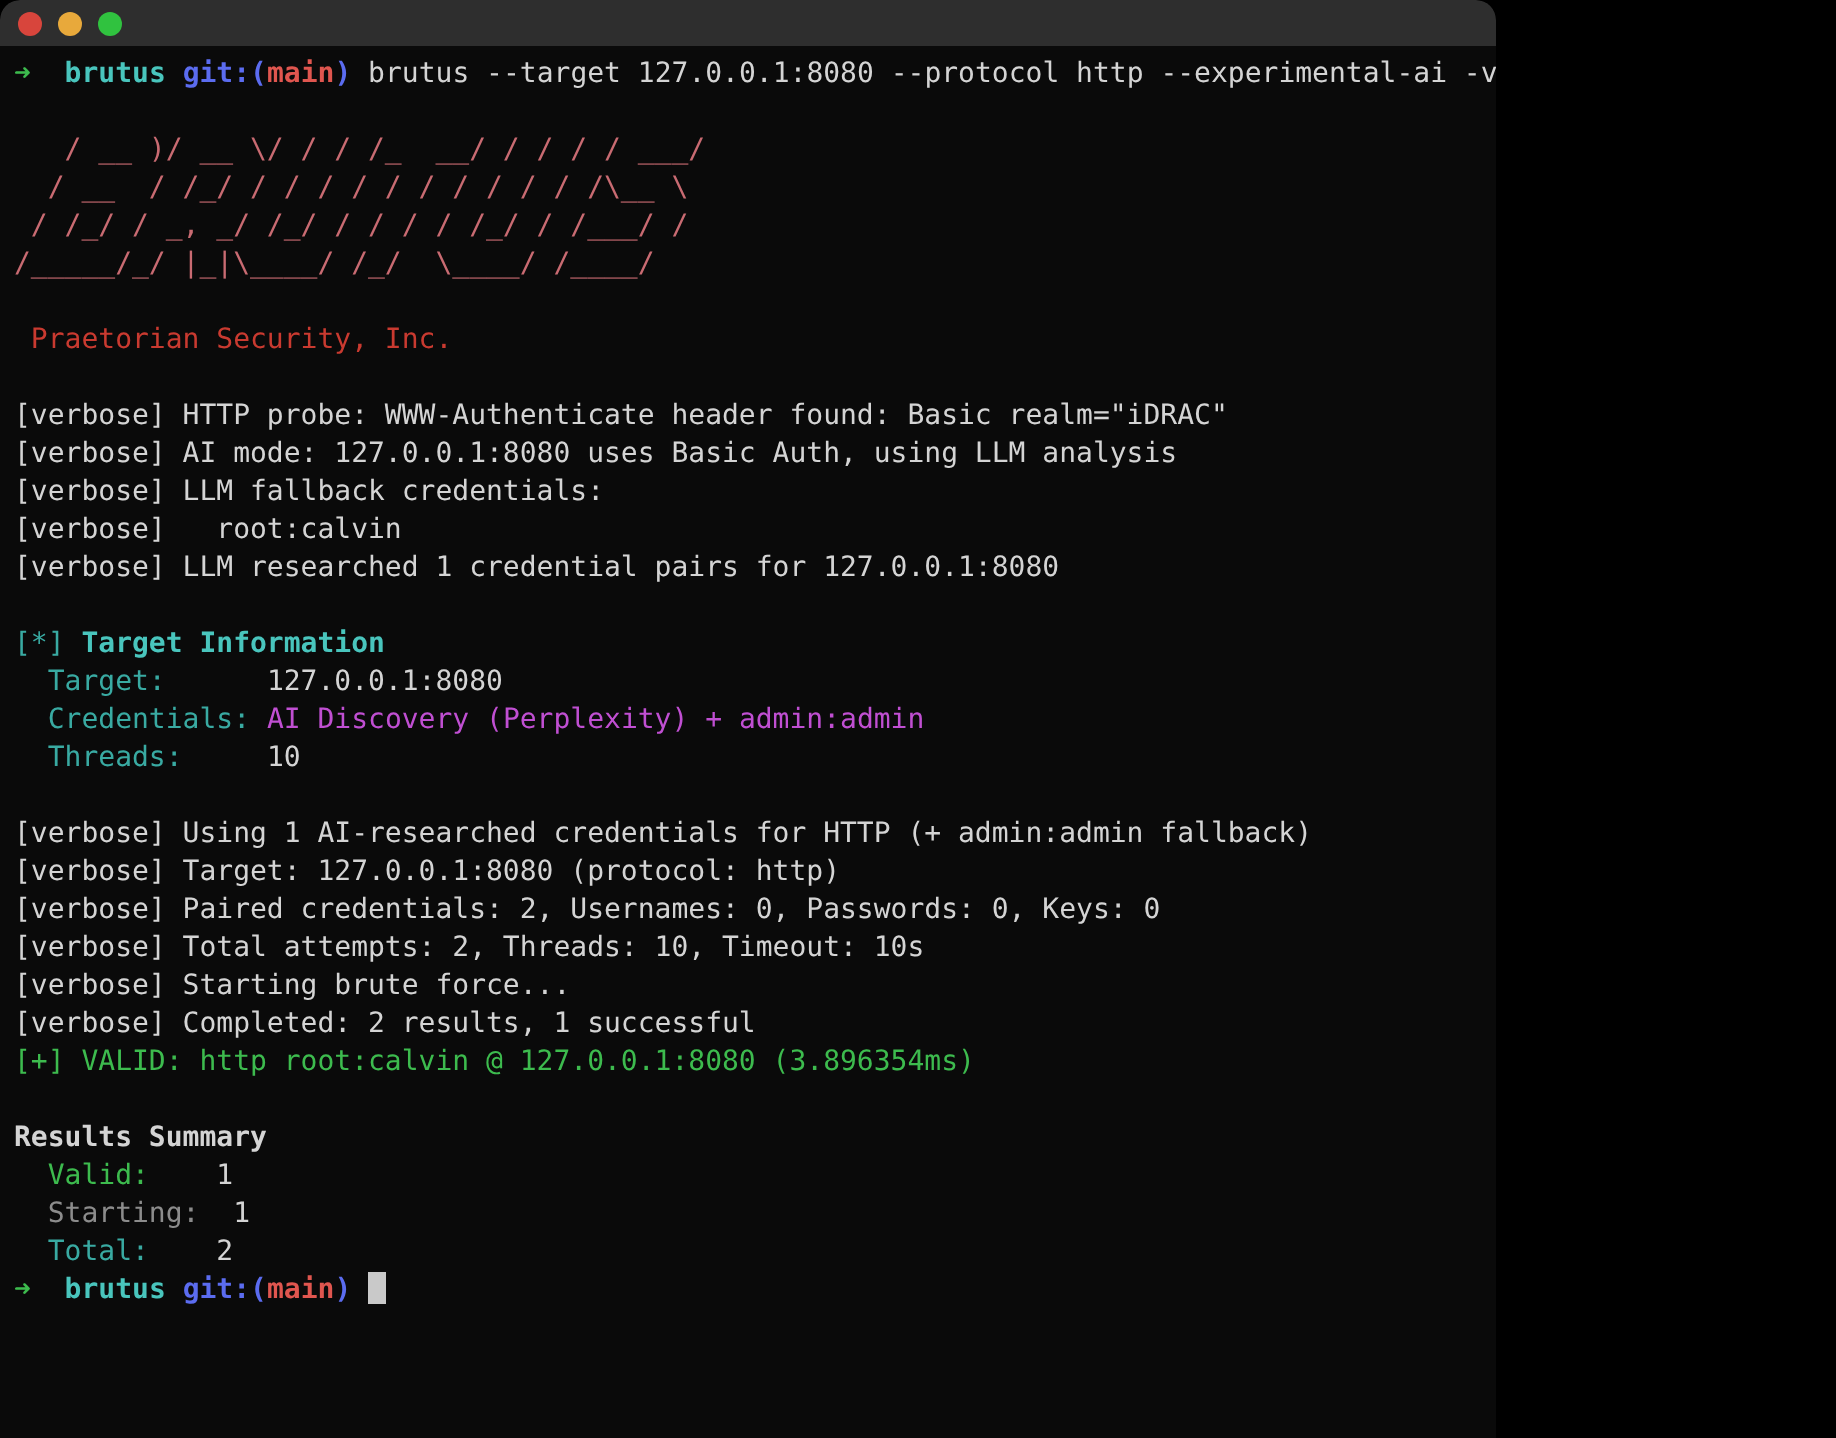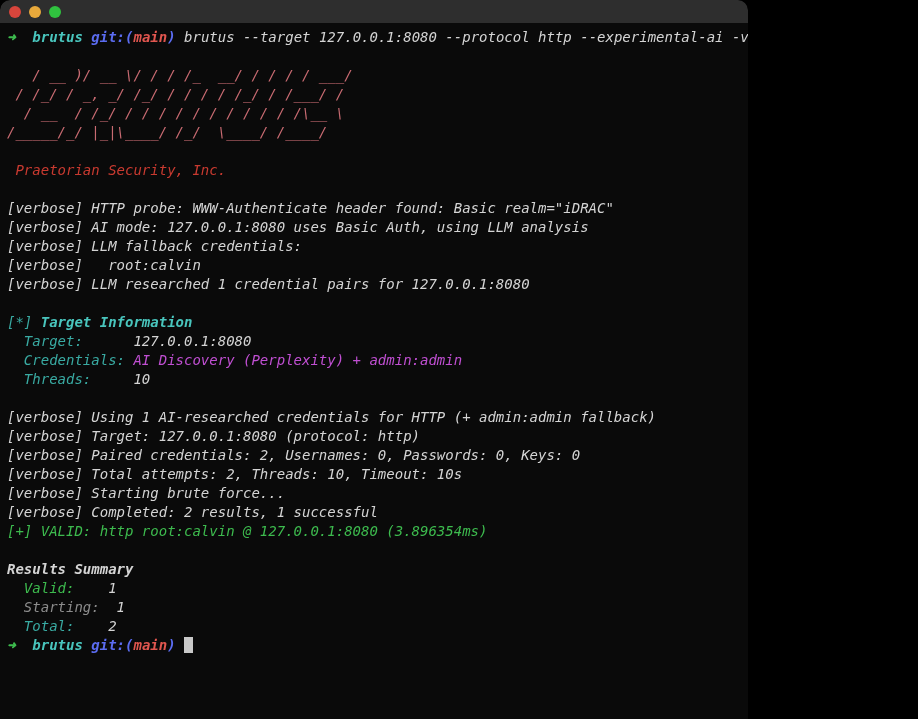--- a/index.html
+++ b/index.html
@@ -9,21 +9,20 @@
     width: 918px;
     height: 719px;
     overflow: hidden;
   }
   .window {
     width: 748px;
     height: 719px;
     background: var(--bg, #0a0a0a);
     border-radius: 10px 10px 0 0;
     overflow: hidden;
-    font-style: italic;
   }
   .titlebar {
     height: 23px;
     background: var(--titlebar_bg, #2e2e2e);
     display: flex;
     align-items: center;
     padding-left: 9px;
     gap: 8px;
     border-radius: 10px 10px 0 0;
   }
@@ -61,22 +60,22 @@
 <div class="window">
   <div class="titlebar">
     <span class="dot close"></span>
     <span class="dot min"></span>
     <span class="dot max"></span>
   </div>
   <div class="terminal">
       <div class="line"><span style="color: var(--green); font-weight: bold;">➜</span><span>  </span><span style="color: var(--cyan); font-weight: bold;">brutus</span><span> </span><span style="color: var(--blue); font-weight: bold;">git:(</span><span style="color: var(--red); font-weight: bold;">main</span><span style="color: var(--blue); font-weight: bold;">)</span><span> brutus --target 127.0.0.1:8080 --protocol http --experimental-ai -v</span></div>
       <div class="line">&nbsp;</div>
       <div class="line"><span style="color: var(--banner);">   / __ )/ __ \/ / / /_  __/ / / / / ___/</span></div>
+      <div class="line"><span style="color: var(--banner);">  / __  / /_/ / / / / / / / / / / /\__ \</span></div>
       <div class="line"><span style="color: var(--banner);"> / /_/ / _, _/ /_/ / / / / /_/ / /___/ /</span></div>
-      <div class="line"><span style="color: var(--banner);">  / __  / /_/ / / / / / / / / / / /\__ \</span></div>
       <div class="line"><span style="color: var(--banner);">/_____/_/ |_|\____/ /_/  \____/ /____/</span></div>
       <div class="line">&nbsp;</div>
       <div class="line"><span style="color: var(--brand_red);"> Praetorian Security, Inc.</span></div>
       <div class="line">&nbsp;</div>
       <div class="line"><span>[verbose] HTTP probe: WWW-Authenticate header found: Basic realm="iDRAC"</span></div>
       <div class="line"><span>[verbose] AI mode: 127.0.0.1:8080 uses Basic Auth, using LLM analysis</span></div>
       <div class="line"><span>[verbose] LLM fallback credentials:</span></div>
       <div class="line"><span>[verbose]   root:calvin</span></div>
       <div class="line"><span>[verbose] LLM researched 1 credential pairs for 127.0.0.1:8080</span></div>
       <div class="line">&nbsp;</div>

